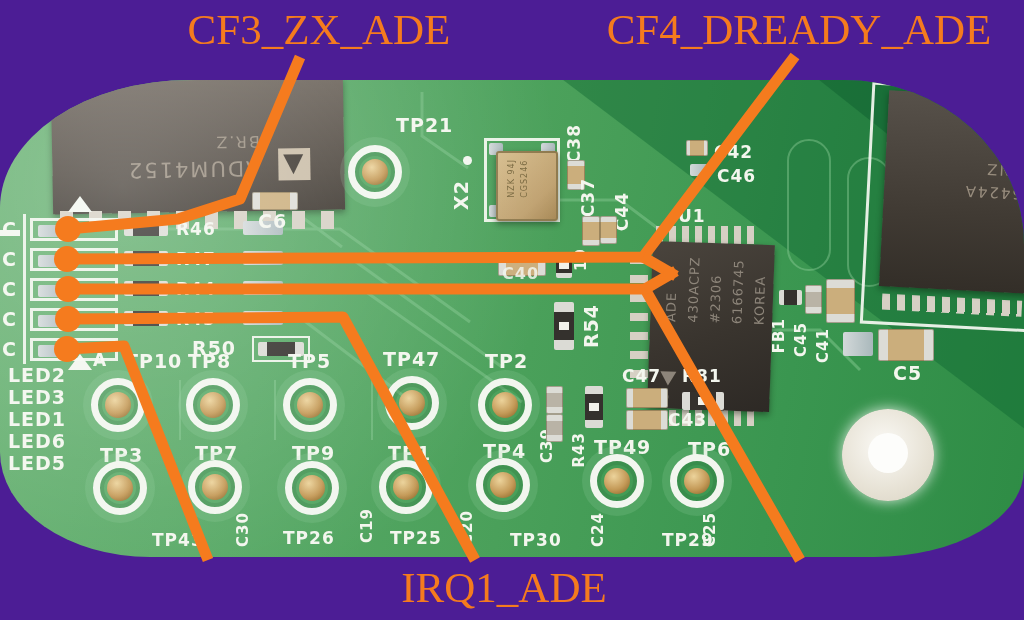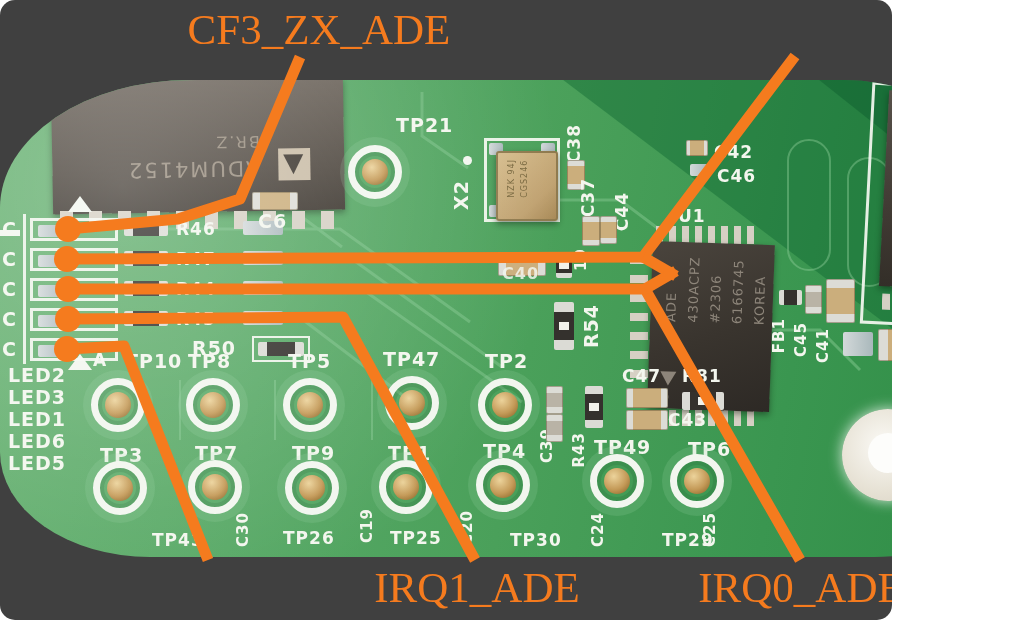--- a/index.html
+++ b/index.html
@@ -1,17 +1,17 @@
 <!DOCTYPE html>
 <html><head>
 <meta charset="utf-8">
 <style>
   html,body{margin:0;padding:0;background:#fff;}
-  .stage{position:relative;width:892px;height:620px;background:#404040;overflow:hidden;
-         font-family:"DejaVu Sans",sans-serif;border-radius:15px;}
+  .stage{position:relative;width:1024px;height:620px;background:#4c1d95;overflow:hidden;
+         font-family:"DejaVu Sans",sans-serif;}
 
   
   .photo{position:absolute;left:0;top:80px;width:1024px;height:477px;overflow:hidden;
          border-radius:190px 180px 150px 150px / 128px 165px 88px 105px;
          background:linear-gradient(100deg,#69b273 0%,#58a966 28%,#4aa05a 52%,#3a9650 76%,#2e8c45 100%);}
   .shade1{position:absolute;inset:0;background:rgba(13,99,47,.42);
           clip-path:polygon(55% 0,100% 0,100% 73%);}
   .shade2{position:absolute;inset:0;background:rgba(8,85,42,.38);
           clip-path:polygon(80% 0,100% 0,100% 34%);}
   .wash{position:absolute;inset:0;background:radial-gradient(circle at 12% 22%,rgba(255,255,255,.25),rgba(255,255,255,0) 45%);}
@@ -332,16 +332,16 @@
     <g fill="#f57b1e">
       <circle cx="68" cy="229" r="13"></circle>
       <circle cx="67" cy="259" r="13"></circle>
       <circle cx="68" cy="289" r="13"></circle>
       <circle cx="68" cy="319" r="13"></circle>
       <circle cx="67" cy="349" r="13"></circle>
     </g>
   </svg>
 
   <div class="olabel" style="left:166px;top:8px;width:306px;">CF3_ZX_ADE</div>
-  <div class="olabel" style="left:363px;top:566px;width:228px;">IRQ1_ADE</div>
-  <div class="olabel" style="left:680px;top:566px;width:242px;">IRQ0_ADE</div>
+  <div class="olabel" style="left:574px;top:8px;width:450px;">CF4_DREADY_ADE</div>
+  <div class="olabel" style="left:390px;top:566px;width:228px;">IRQ1_ADE</div>
 
 </div>
 
 </body></html>

